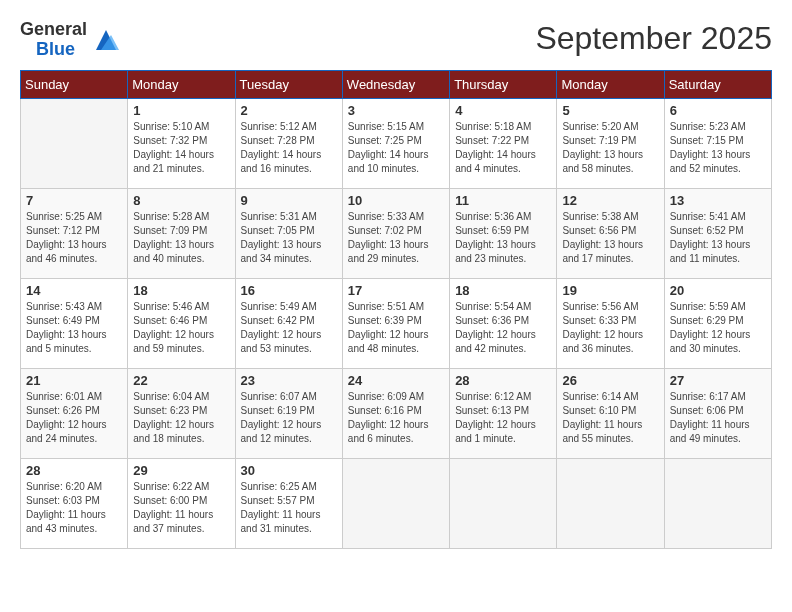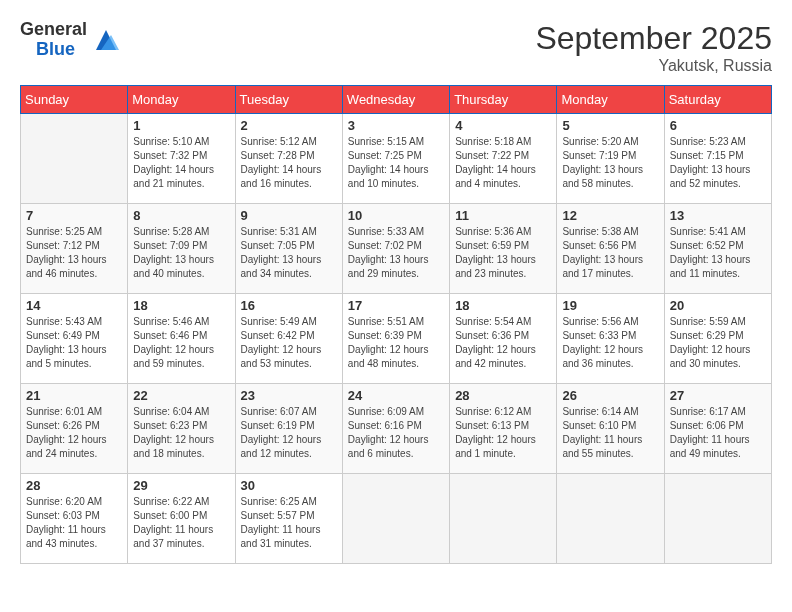--- a/index.html
+++ b/index.html
@@ -52,21 +52,21 @@
     .location {
       font-size: 16px;
       color: #555;
     }
     table {
       width: 100%;
       border-collapse: collapse;
       font-size: 11px;
     }
     thead tr th {
-      background-color: #ef4444;
+      background-color: #7f1d1d;
       color: #fff;
       padding: 6px 4px;
       text-align: left;
       font-size: 13px;
       font-weight: normal;
       border: 1px solid #1565c0;
     }
     tbody tr td {
       border: 1px solid #ccc;
       vertical-align: top;
@@ -102,21 +102,20 @@
       <span class="logo-general">General</span>
       <span class="logo-blue">Blue</span>
     </div>
     <svg class="logo-icon" viewBox="0 0 30 30">
       <polygon points="5,25 15,5 25,25" fill="#1565c0"></polygon>
       <polygon points="10,25 20,10 28,25" fill="#42a5f5" opacity="0.7"></polygon>
     </svg>
   </div>
   <div class="title-block">
     <div class="month-year">September 2025</div>
-    <div class="location">Yakutsk, Russia</div>
   </div>
 </div>
 
 <table>
   <thead>
     <tr>
     <th>Sunday</th>
         <th>Monday</th>
         <th>Tuesday</th>
         <th>Wednesday</th>

